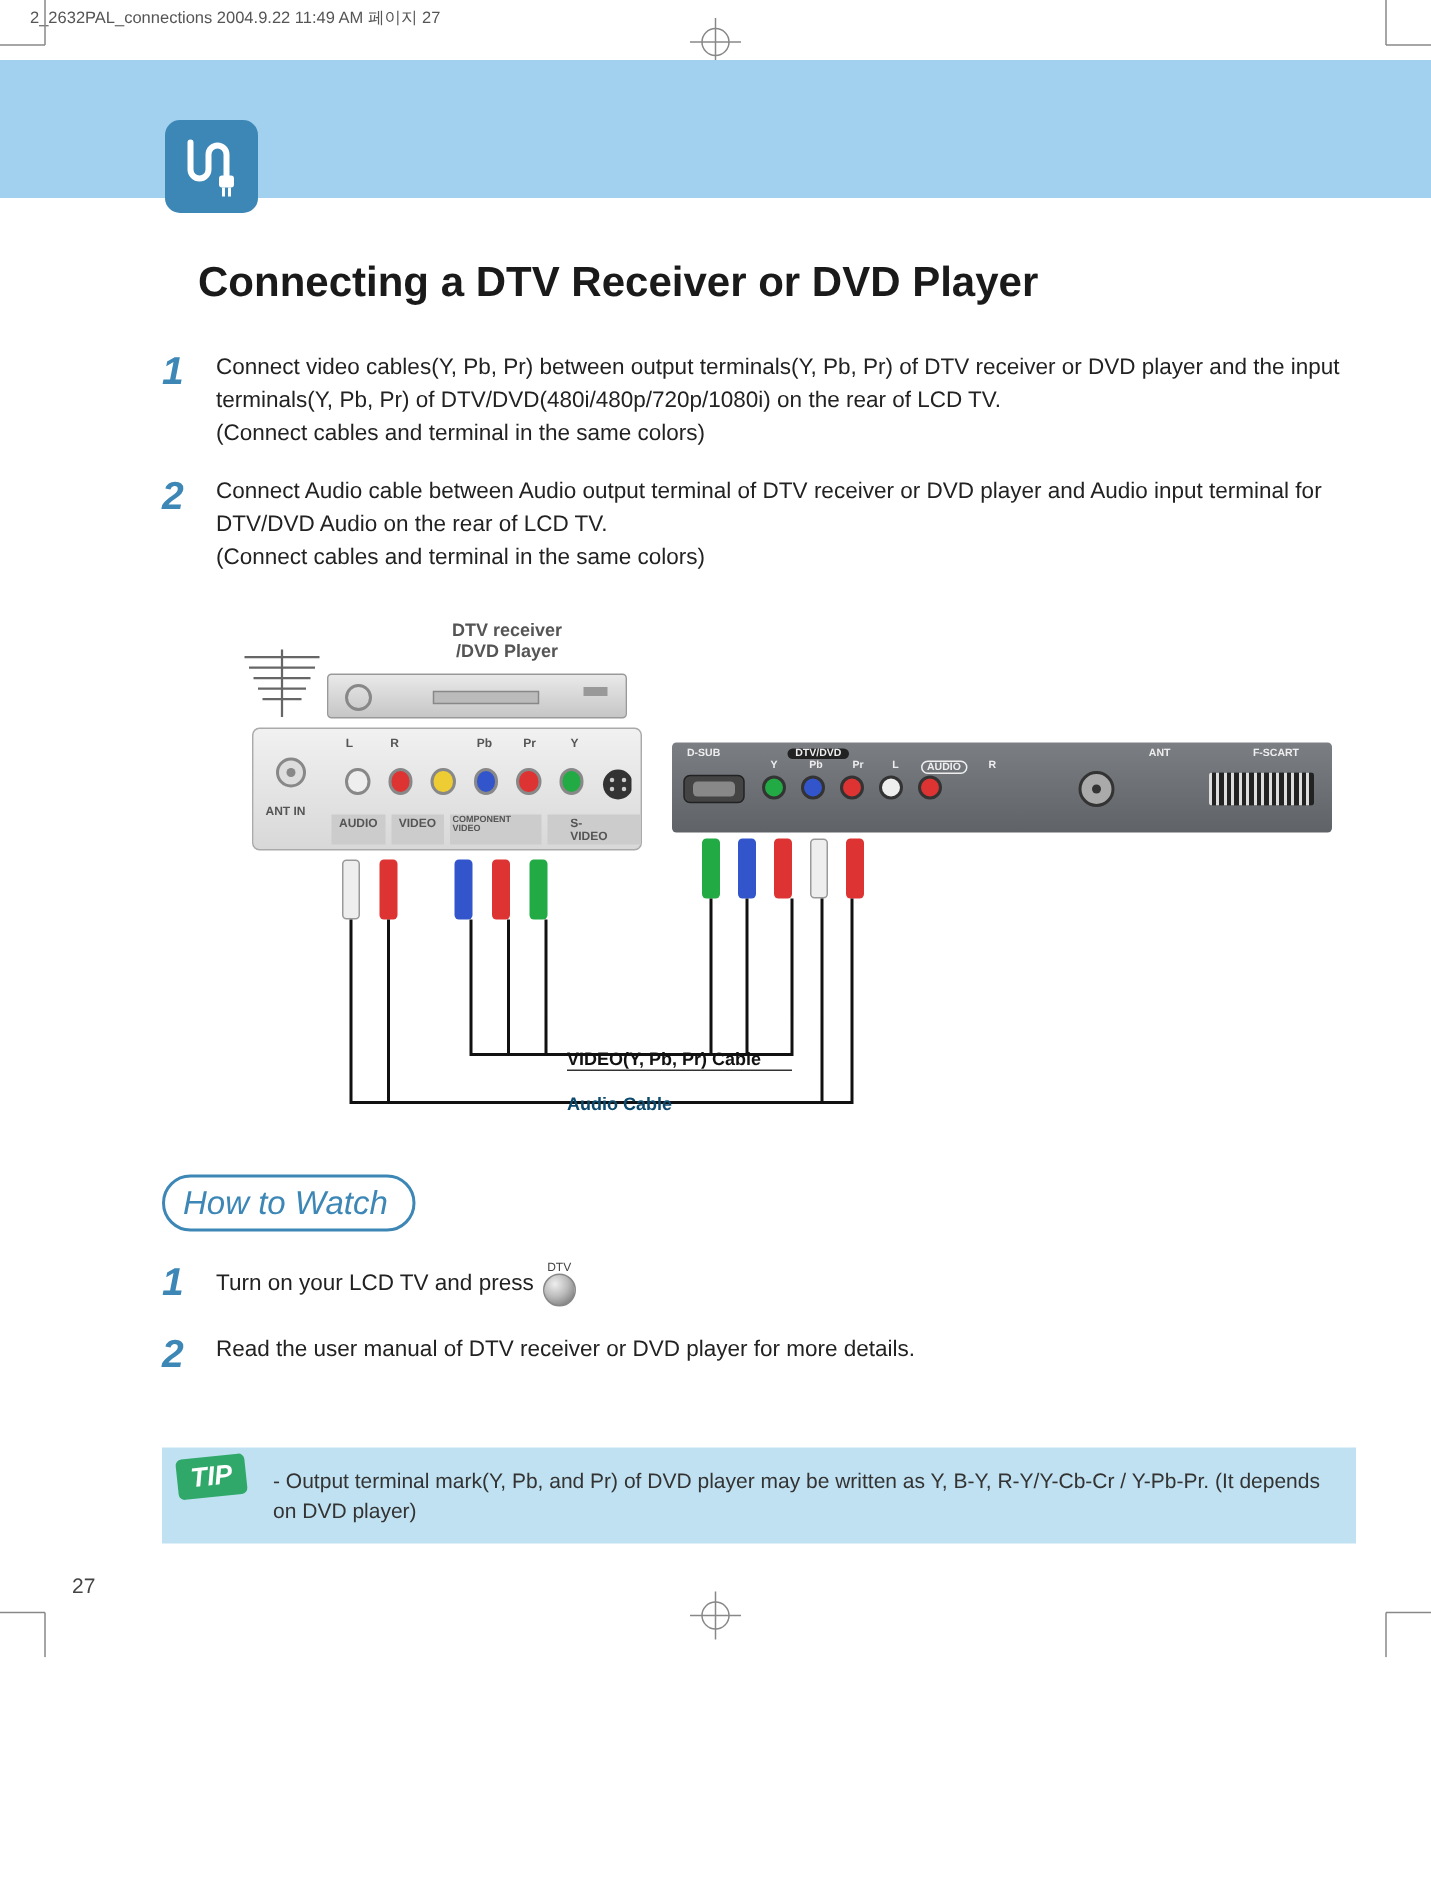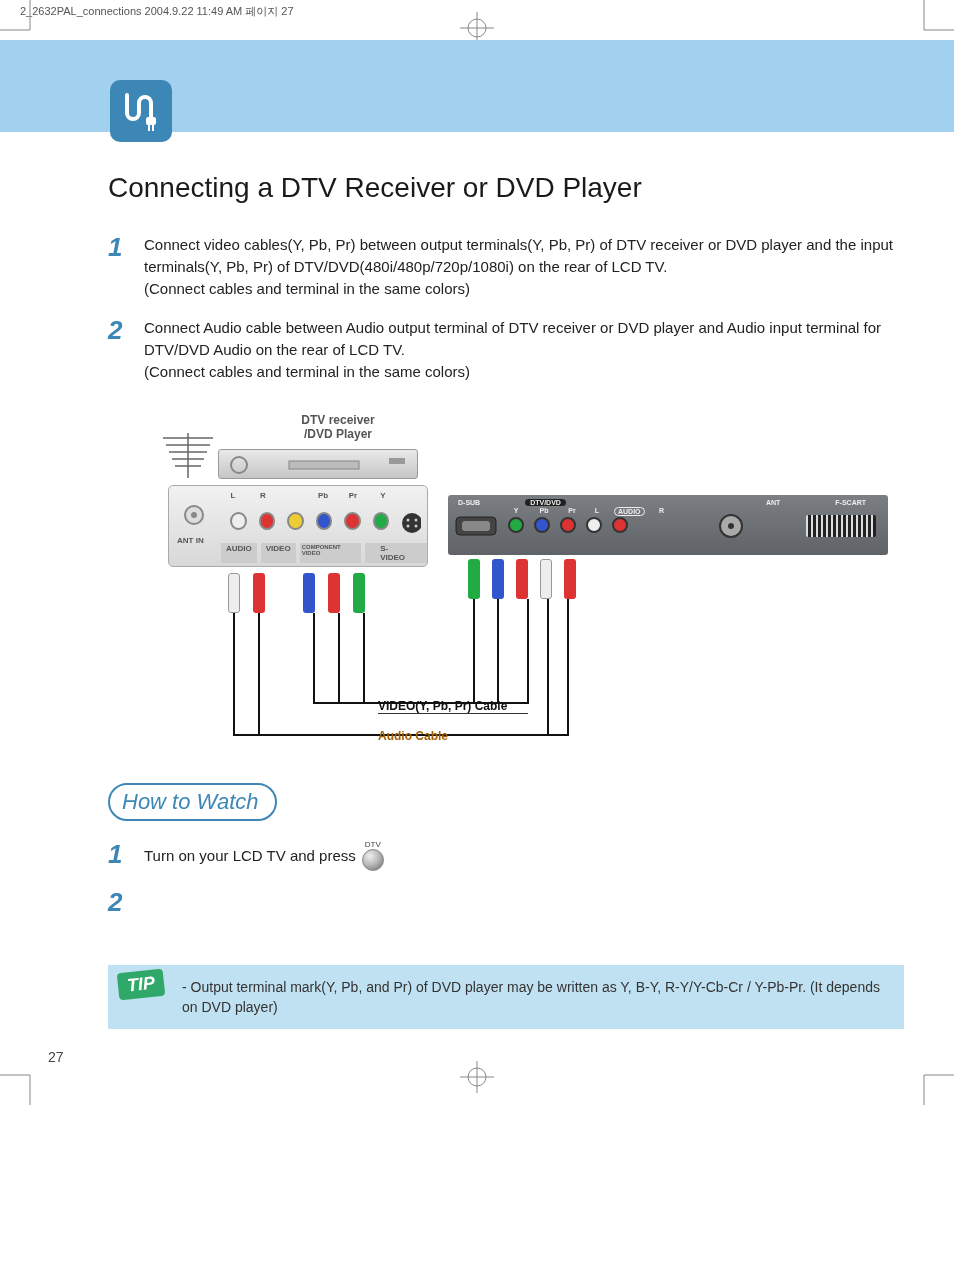--- a/index.html
+++ b/index.html
@@ -43,25 +43,26 @@
     display: flex;
     align-items: center;
     justify-content: center;
   }
   .content {
     padding: 40px 50px 0 108px;
     position: relative;
   }
   h1.title {
     font-size: 28px;
-    font-weight: 400;
+    font-weight: 700;
     color: #1a1a1a;
     margin-bottom: 30px;
     letter-spacing: 0px;
     font-stretch: condensed;
+    margin-left: 24px;
   }
   .section-pill {
     display: inline-block;
     background: #3d87b6;
     color: #fff;
     font-size: 22px;
     font-weight: 900;
     font-style: italic;
     padding: 6px 18px 6px 14px;
     border-radius: 20px;
@@ -123,21 +124,21 @@
     font-size: 12px;
     font-weight: bold;
     color: #111;
   }
   .diag-label-audio {
     position: absolute;
     left: 230px;
     top: 316px;
     font-size: 12px;
     font-weight: bold;
-    color: #a16207;
+    color: #0c4a6e;
   }
   .watch-step .step-text {
     display: flex;
     align-items: center;
     flex-wrap: wrap;
     gap: 6px;
   }
   .remote-btn-wrap {
     display: inline-flex;
     flex-direction: column;
@@ -437,20 +438,21 @@
         <span class="remote-btn-wrap">
           <span class="remote-btn-label">DTV</span>
           <span class="remote-btn"></span>
         </span>
       </div>
     </div>
 
     <div class="step">
       <div class="step-num">2</div>
       <div class="step-text">
+        <div>Read the user manual of DTV receiver or DVD player for more details.</div>
       </div>
     </div>
 
     <div class="tip-box">
       <div class="tip-badge">TIP</div>
       <div class="tip-text">
         <div>- Output terminal mark(Y, Pb, and Pr) of DVD player may be written as Y, B-Y, R-Y/Y-Cb-Cr / Y-Pb-Pr. (It depends on DVD player)</div>
       </div>
     </div>
 

